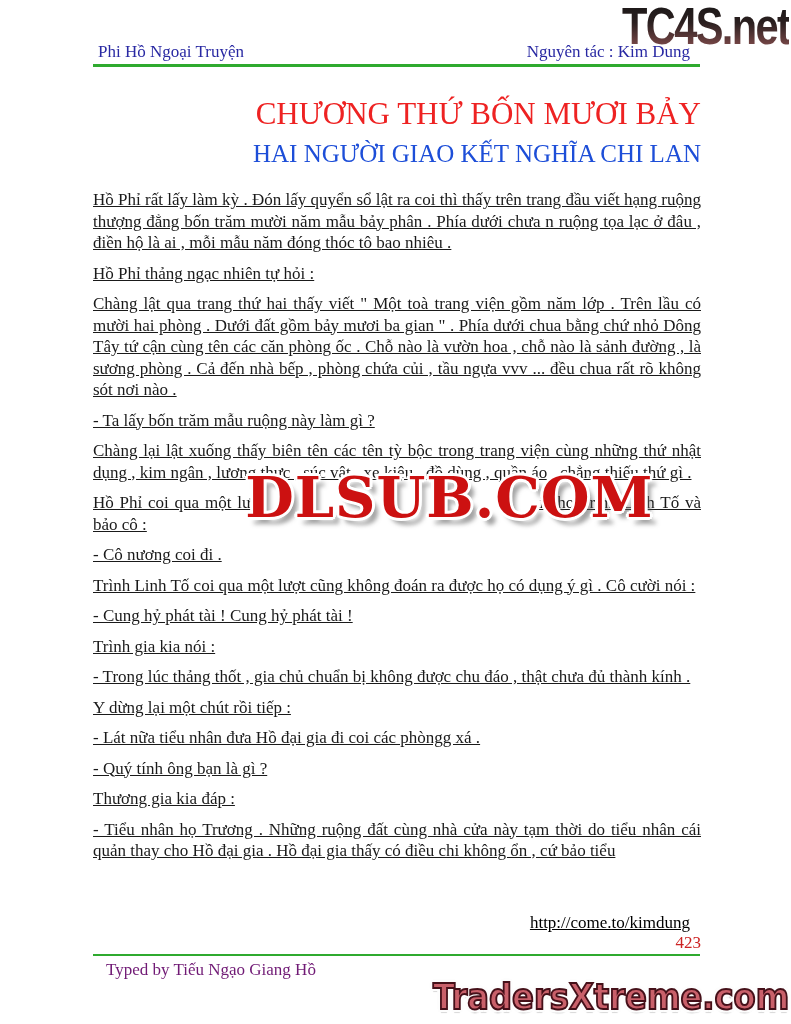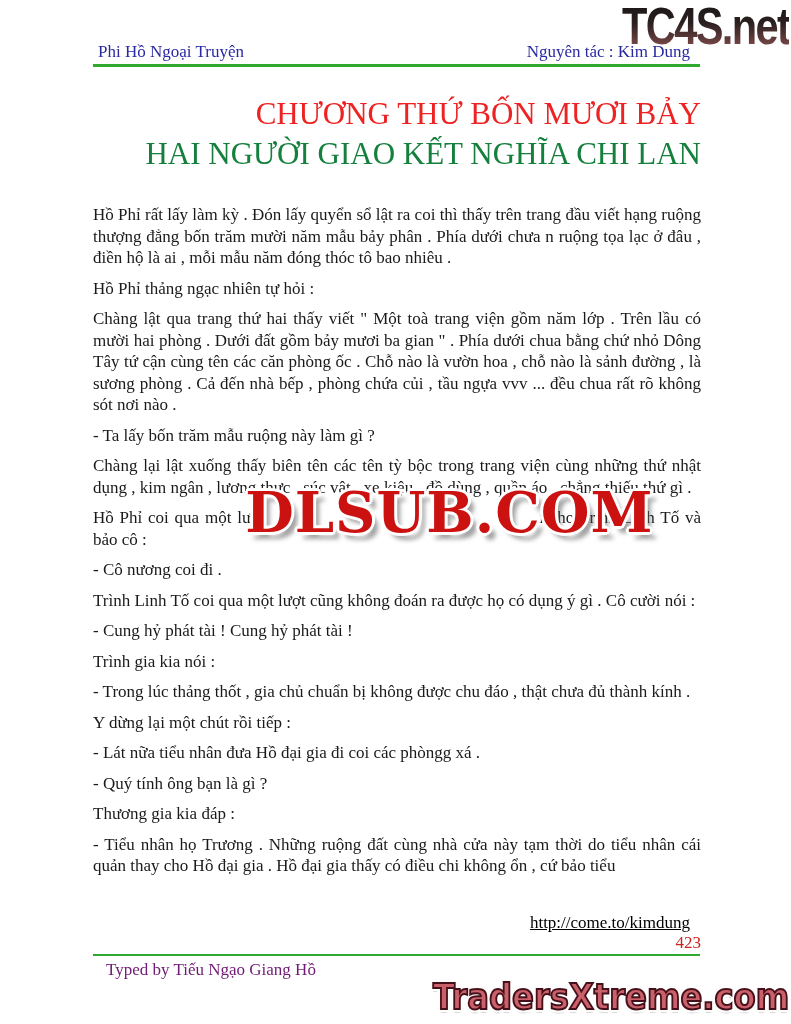--- a/index.html
+++ b/index.html
@@ -15,25 +15,25 @@
     position:absolute;right:2px;top:-4px;
     font-family:"Liberation Sans", sans-serif;font-weight:bold;
     font-size:52px;letter-spacing:-2px;white-space:nowrap;
     transform:scaleX(0.80);transform-origin:100% 50%;
     background:linear-gradient(180deg,#141414 0%,#2b2020 45%,#6e4242 78%,#9a7070 100%);
     -webkit-background-clip:text;background-clip:text;color:transparent;
   }
   
   .title{position:absolute;top:94px;left:93px;width:608px;text-align:right;}
   .title .l1{font-size:31px;line-height:40px;color:#ee2222;}
-  .title .l2{font-size:31px;line-height:40px;color:#15803d;}
+  .title .l2{font-size:25px;line-height:40px;color:#1d4ed8;}
   
   .bodytext{
-    position:absolute;top:204px;left:93px;width:608px;
-    font-size:17px;line-height:21.5px;text-align:justify;
+    position:absolute;top:189px;left:93px;width:608px;
+    font-size:17px;line-height:21.5px;text-align:justify;text-decoration:underline;
   }
   .bodytext p{margin:0 0 9px 0;}
   
   .wm-anchor{display:inline-block;width:288px;height:12px;position:relative;}
   .wm{
     position:absolute;left:-6px;top:-24px;line-height:50px;
     font-family:"DejaVu Serif", serif;font-weight:bold;
     font-size:56px;letter-spacing:1px;white-space:nowrap;color:#cc1111;
     text-shadow:
       -2px -2px 0 #fff, 2px -2px 0 #fff, -2px 2px 0 #fff, 2px 2px 0 #fff,

